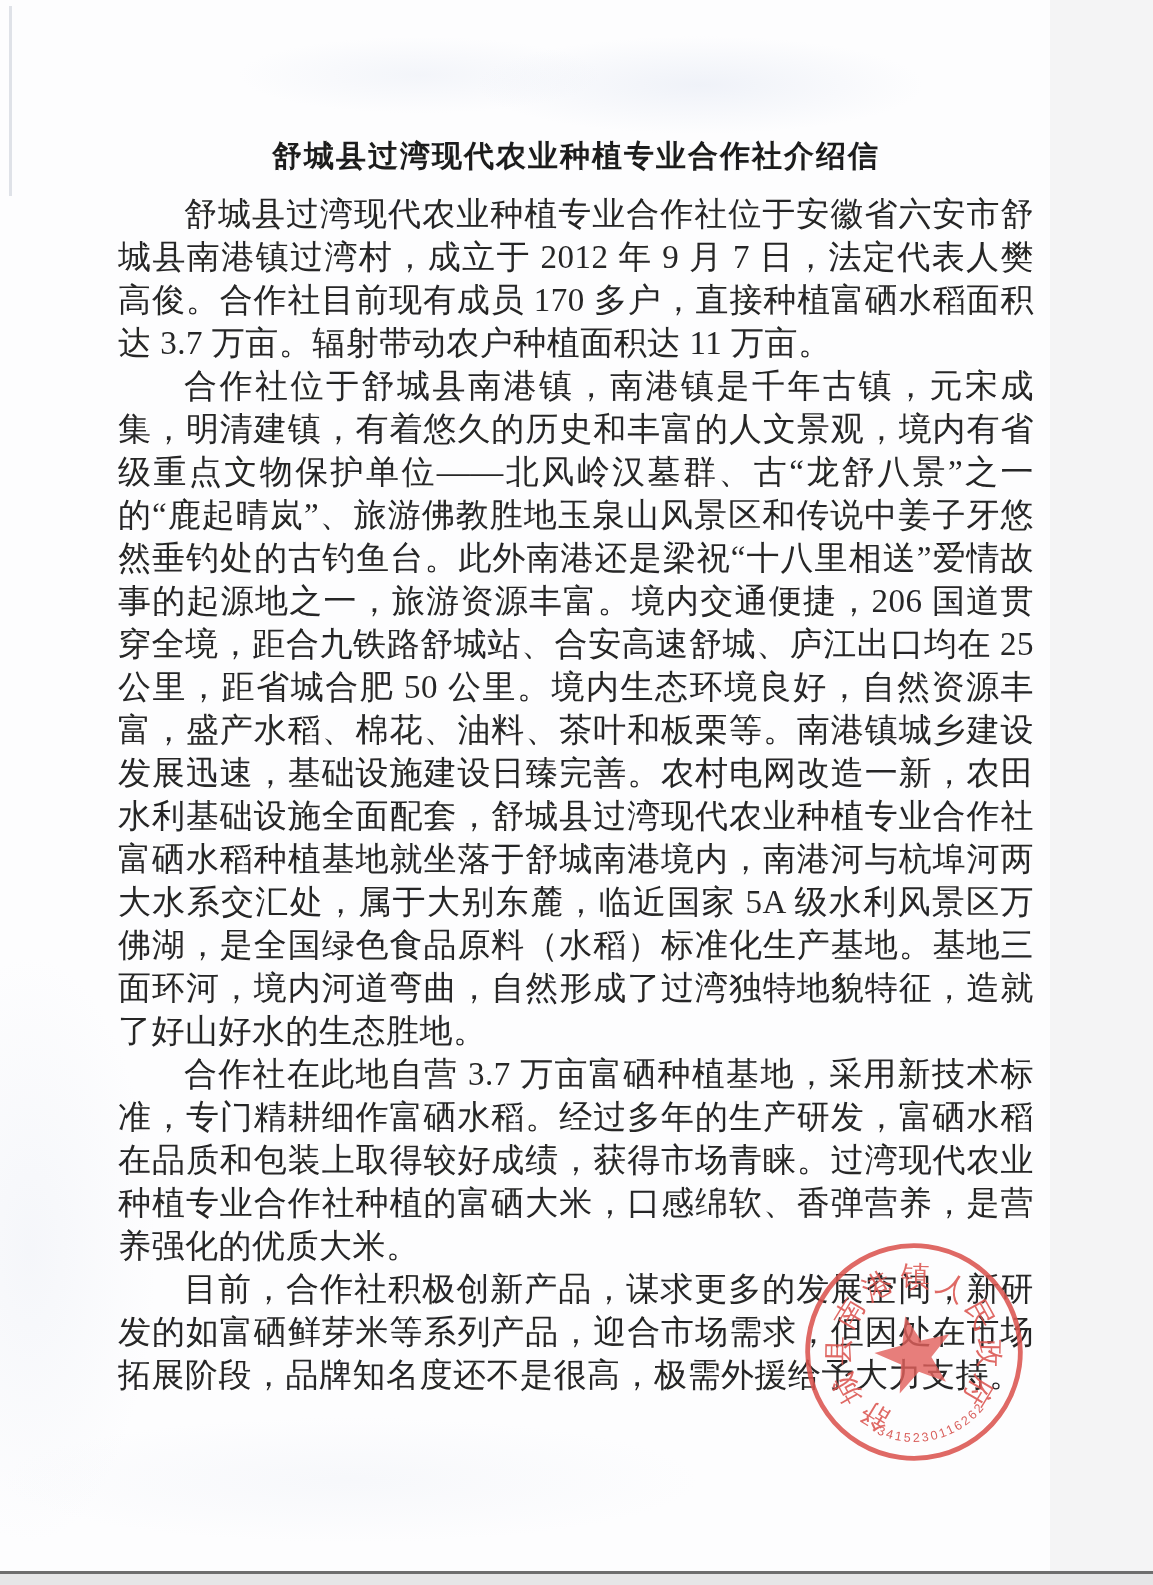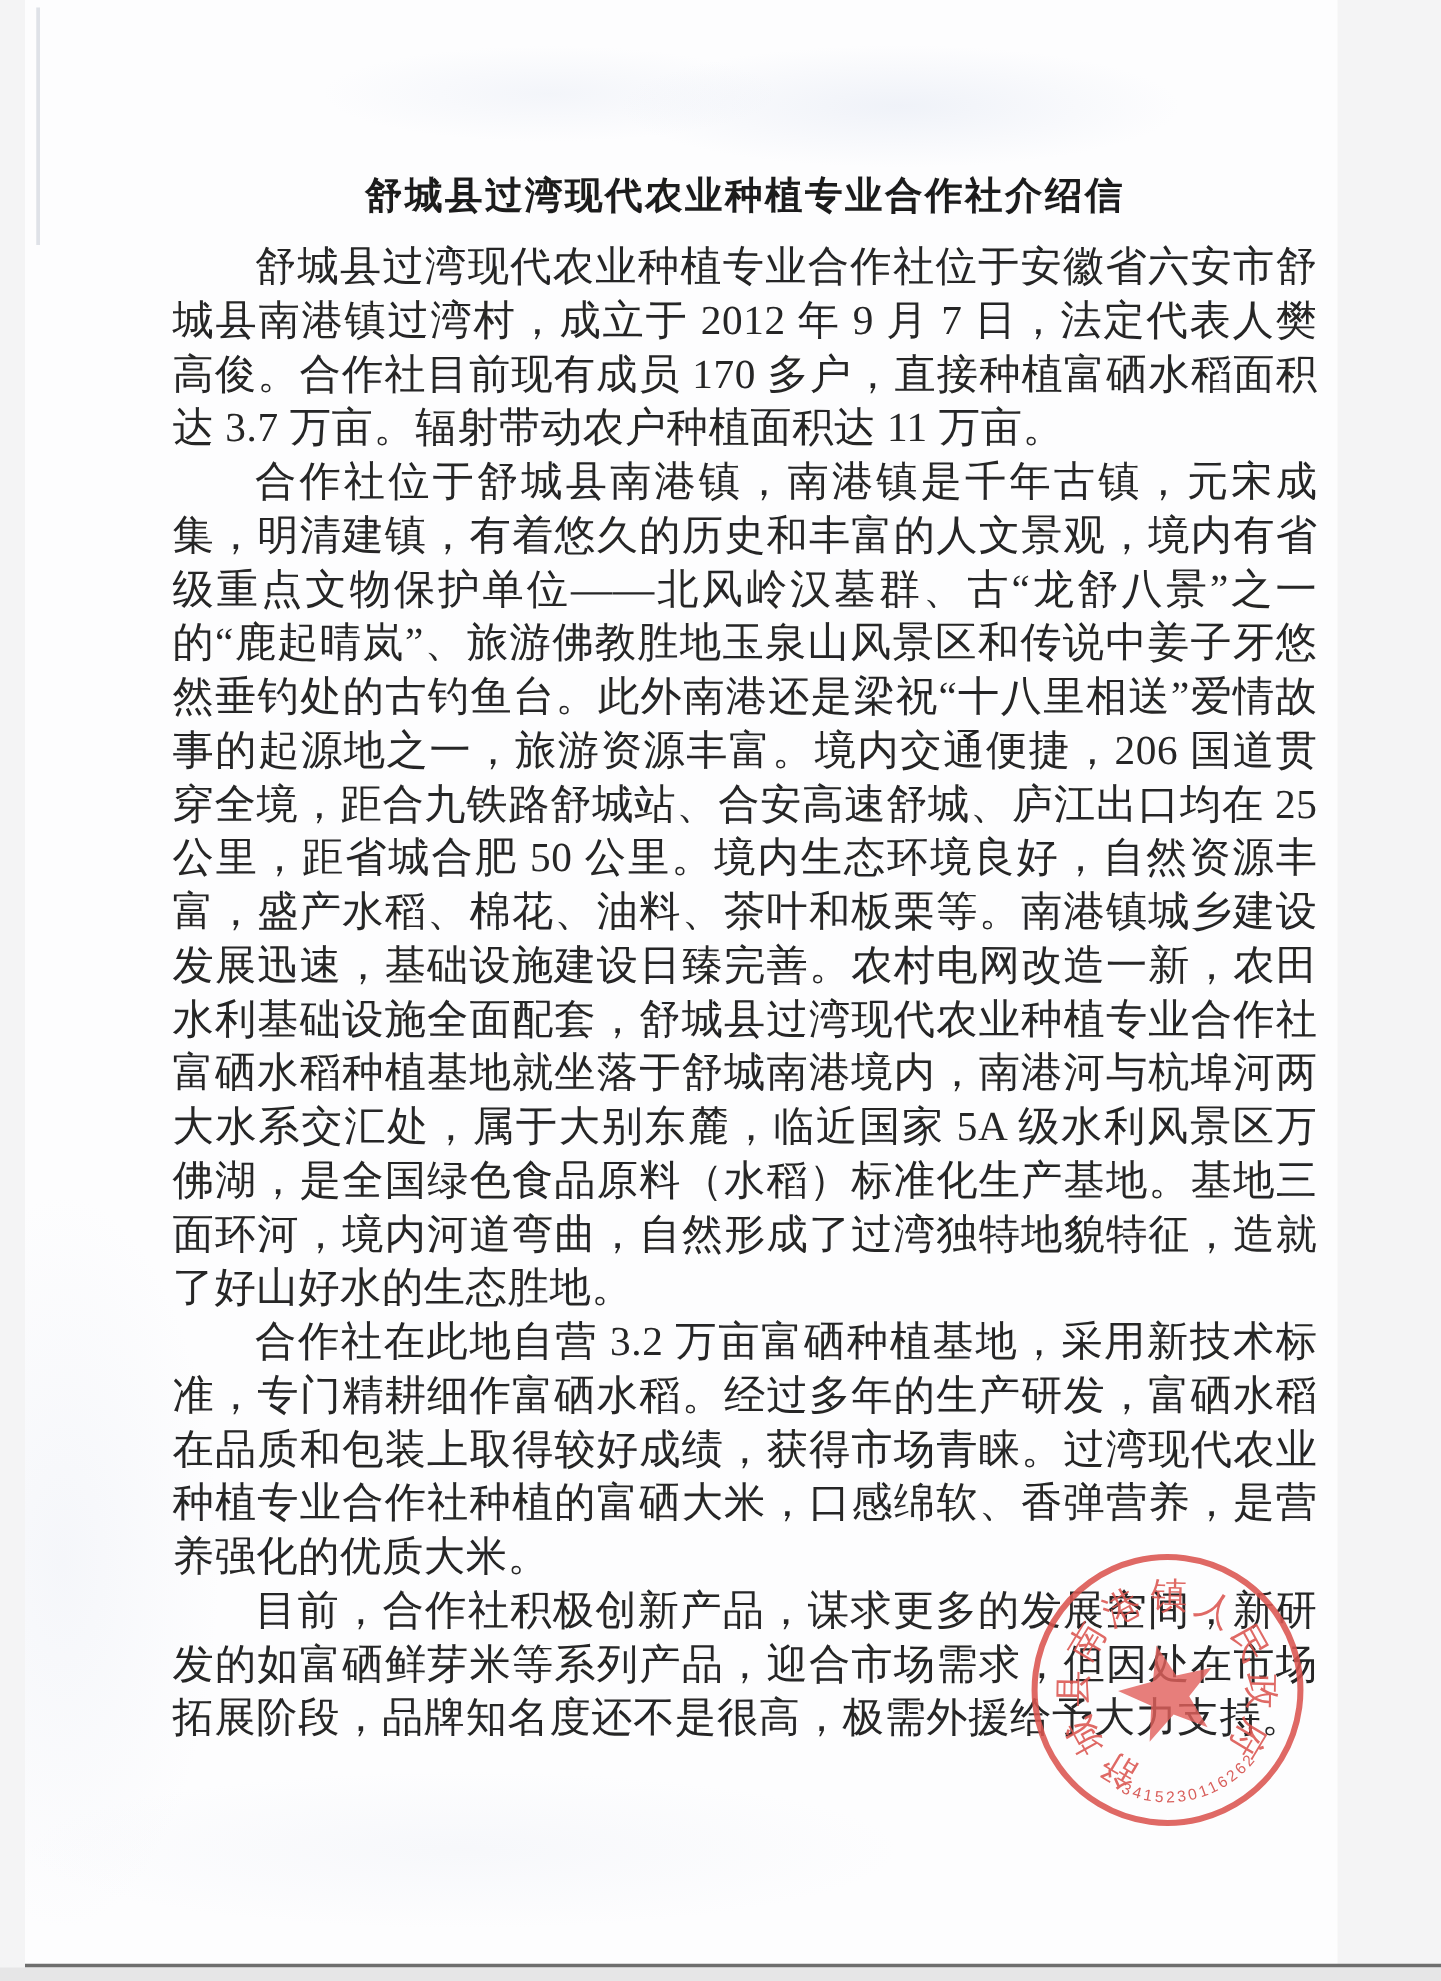--- a/index.html
+++ b/index.html
@@ -9,21 +9,20 @@
     font-family:"Liberation Serif","DejaVu Serif",serif;
   }
   .page{
     position:absolute;left:0;top:0;width:1050px;height:1573px;
     background:
       radial-gradient(ellipse 320px 70px at 700px 85px, rgba(204,214,234,.28), transparent 70%),
       radial-gradient(ellipse 260px 55px at 420px 75px, rgba(204,214,234,.20), transparent 70%),
       radial-gradient(ellipse 180px 420px at 30px 1250px, rgba(208,216,232,.18), transparent 70%),
       radial-gradient(ellipse 500px 90px at 350px 1480px, rgba(208,216,232,.14), transparent 70%),
       #fdfdfe;
-    margin-left: 20px;
   }
   .left-edge-shadow{
     position:absolute;left:9px;top:6px;width:3px;height:190px;
     background:#c7ccd6;opacity:.55;
   }
   .bottom-edge{
     position:absolute;left:0;top:1571px;width:1153px;height:3px;background:#6e6e6e;
   }
   .below-edge{
     position:absolute;left:0;top:1574px;width:1153px;height:11px;background:#e6e6e7;
@@ -60,21 +59,21 @@
 <body>
 
 <div class="page">
 
   <div class="left-edge-shadow"></div>
 
   <div class="content">
     <h1 class="doc-title"><span>舒城县过湾现代农业种植专业合作社介绍信</span></h1>
     <p class="para">舒城县过湾现代农业种植专业合作社位于安徽省六安市舒城县南港镇过湾村，成立于 2012 年 9 月 7 日，法定代表人樊高俊。合作社目前现有成员 170 多户，直接种植富硒水稻面积达 3.7 万亩。辐射带动农户种植面积达 11 万亩。</p>
     <p class="para">合作社位于舒城县南港镇，南港镇是千年古镇，元宋成集，明清建镇，有着悠久的历史和丰富的人文景观，境内有省级重点文物保护单位——北风岭汉墓群、古“龙舒八景”之一的“鹿起晴岚”、旅游佛教胜地玉泉山风景区和传说中姜子牙悠然垂钓处的古钓鱼台。此外南港还是梁祝“十八里相送”爱情故事的起源地之一，旅游资源丰富。境内交通便捷，206 国道贯穿全境，距合九铁路舒城站、合安高速舒城、庐江出口均在 25 公里，距省城合肥 50 公里。境内生态环境良好，自然资源丰富，盛产水稻、棉花、油料、茶叶和板栗等。南港镇城乡建设发展迅速，基础设施建设日臻完善。农村电网改造一新，农田水利基础设施全面配套，舒城县过湾现代农业种植专业合作社富硒水稻种植基地就坐落于舒城南港境内，南港河与杭埠河两大水系交汇处，属于大别东麓，临近国家 5A 级水利风景区万佛湖，是全国绿色食品原料（水稻）标准化生产基地。基地三面环河，境内河道弯曲，自然形成了过湾独特地貌特征，造就了好山好水的生态胜地。</p>
-    <p class="para">合作社在此地自营 3.2 万亩富硒种植基地，采用新技术标准，专门精耕细作富硒水稻。经过多年的生产研发，富硒水稻在品质和包装上取得较好成绩，获得市场青睐。过湾现代农业种植专业合作社种植的富硒大米，口感绵软、香弹营养，是营养强化的优质大米。</p>
+    <p class="para">合作社在此地自营 3.7 万亩富硒种植基地，采用新技术标准，专门精耕细作富硒水稻。经过多年的生产研发，富硒水稻在品质和包装上取得较好成绩，获得市场青睐。过湾现代农业种植专业合作社种植的富硒大米，口感绵软、香弹营养，是营养强化的优质大米。</p>
     <p class="para">目前，合作社积极创新产品，谋求更多的发展空间，新研发的如富硒鲜芽米等系列产品，迎合市场需求，但因处在市场拓展阶段，品牌知名度还不是很高，极需外援给予大力支持。</p>
   </div>
 
   <div class="seal-wrap">
     <svg width="232" height="232" viewBox="0 0 240 240">
       <circle class="seal-ring" cx="120" cy="120" r="110"></circle>
       <polygon class="seal-star" points="120,82 130,110.2 159.9,111 136.2,129.3 144.7,158 120,141 95.3,158 103.8,129.3 80.1,111 110,110.2"></polygon>
       <g id="seal-chars">
           <text x="120" y="52" text-anchor="middle" transform="rotate(-135 120 120)" class="seal-char">舒</text>
           <text x="120" y="52" text-anchor="middle" transform="rotate(-105 120 120)" class="seal-char">城</text>

